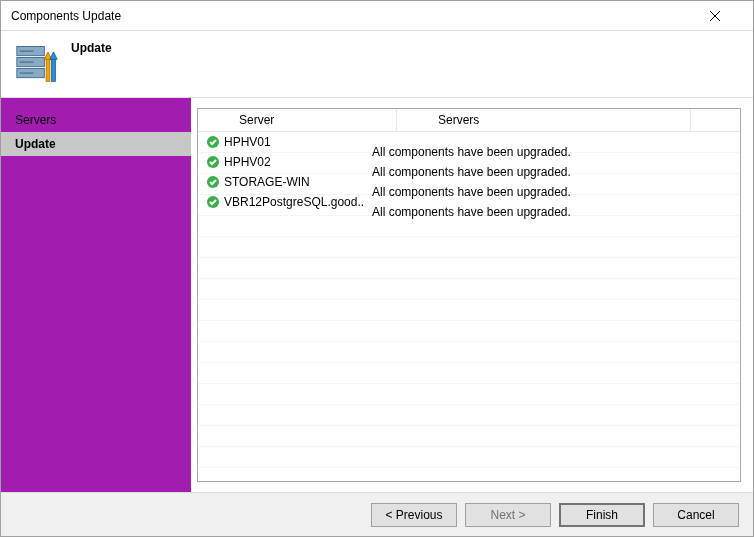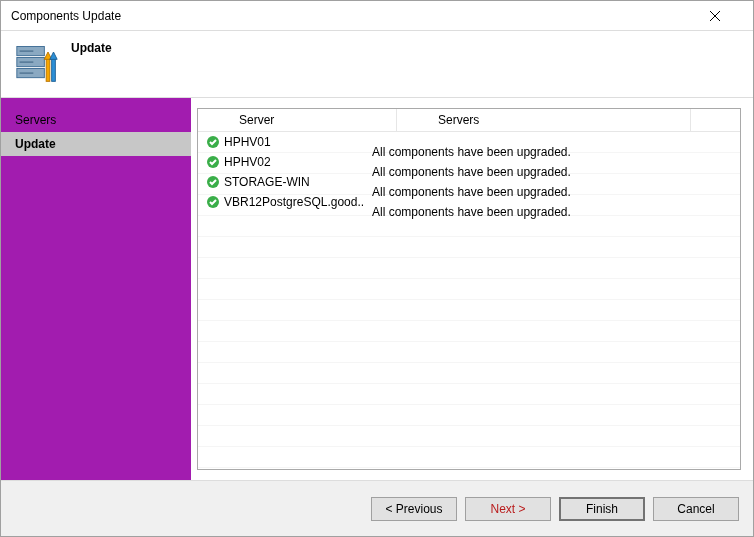--- a/index.html
+++ b/index.html
@@ -110,42 +110,42 @@
     display:flex;
     height:20px;
     align-items:center;
   }
   .cell { padding: 0 8px; font-size:12px; overflow:hidden; text-overflow:ellipsis; white-space:nowrap; }
   .cell.col-server { width:166px; flex:0 0 166px; display:flex; align-items:center; gap:4px; }
   .cell.col-status { flex:1;margin-top:20px; }
   .ok-icon { width:14px; height:14px; flex:0 0 auto; }
   
   .footer {
-    height:56px;
+    height:44px;
     border-top:1px solid #ddd;
     display:flex;
     align-items:center;
     justify-content:flex-end;
     gap:8px;
     padding: 0 14px;
     background:#f0f0f0;
   }
   .btn {
     min-width:86px;
     height:24px;
     border:1px solid #a0a0a0;
     background:#e1e1e1;
     font-size:12px;
     display:flex;
     align-items:center;
     justify-content:center;
     padding:0 10px;
     cursor:default;
   }
-  .btn.disabled { color:#b91c1c; }
+  .btn.disabled { color:#737373; }
   .btn.primary { border:2px solid #737373; background:#e1e1e1; padding:0 9px; height:24px; }
 </style>
 </head>
 <body>
 
 <div class="window">
 
   <div class="titlebar">
     <span class="title">Components Update</span>
     <div class="close-btn">

